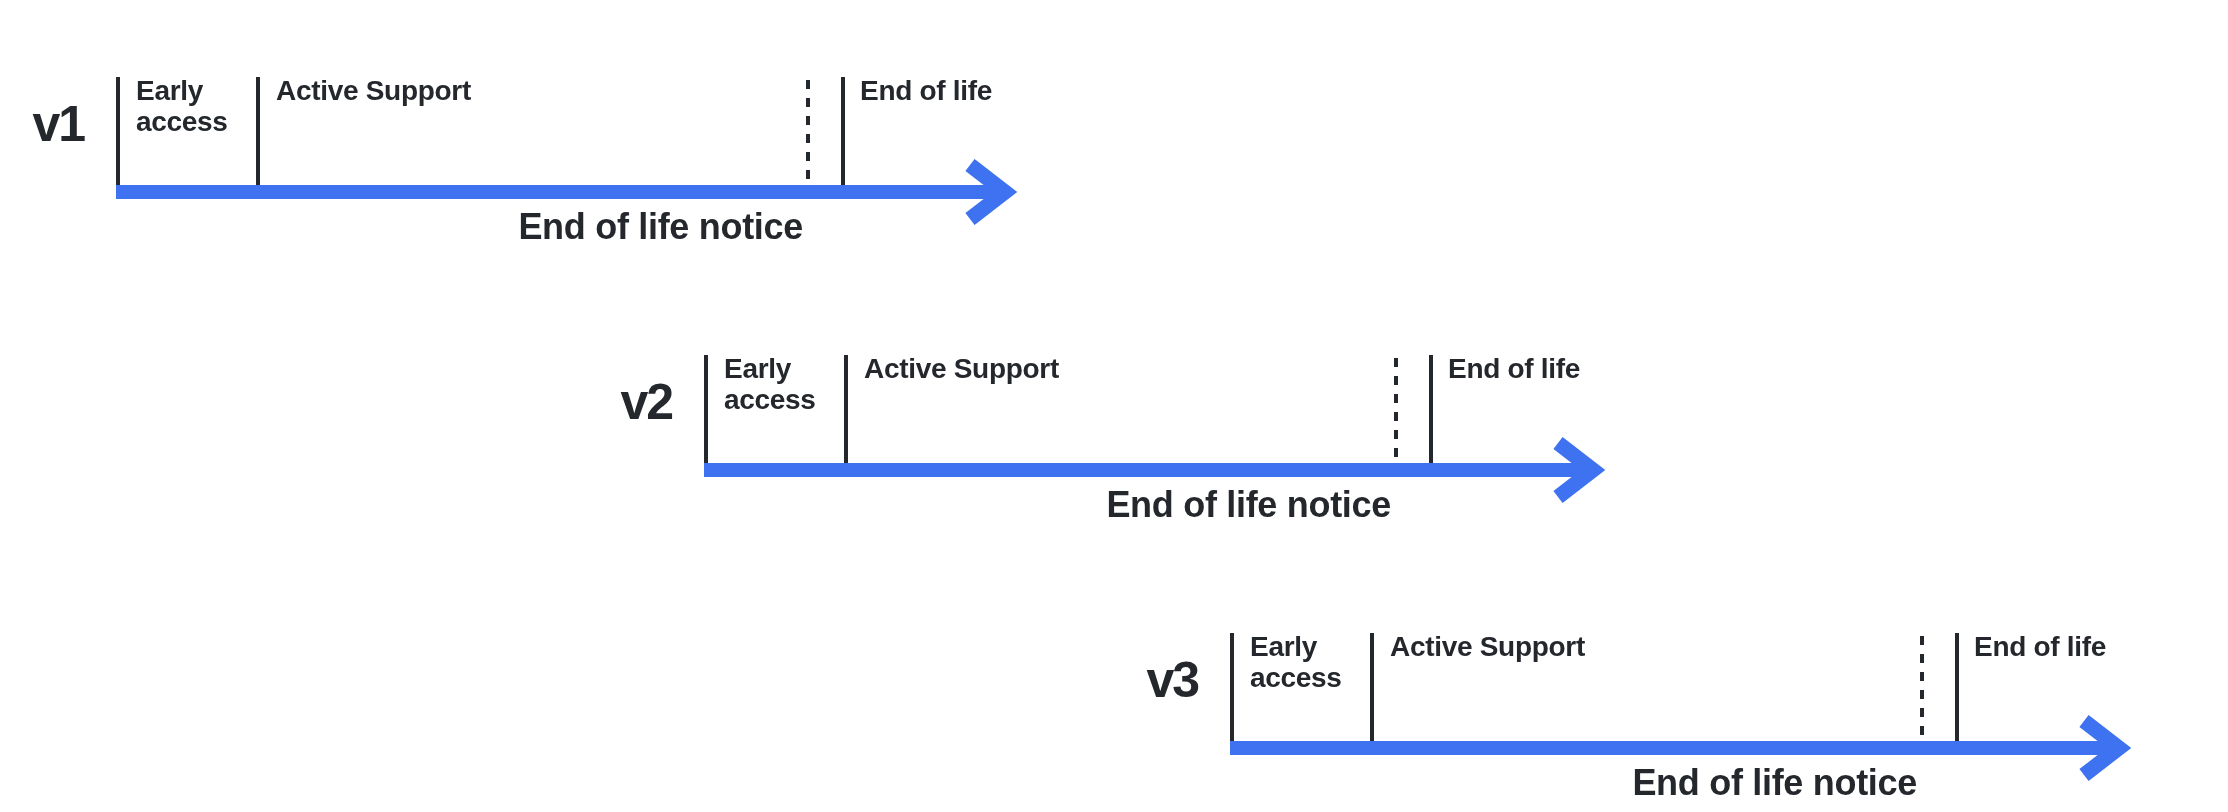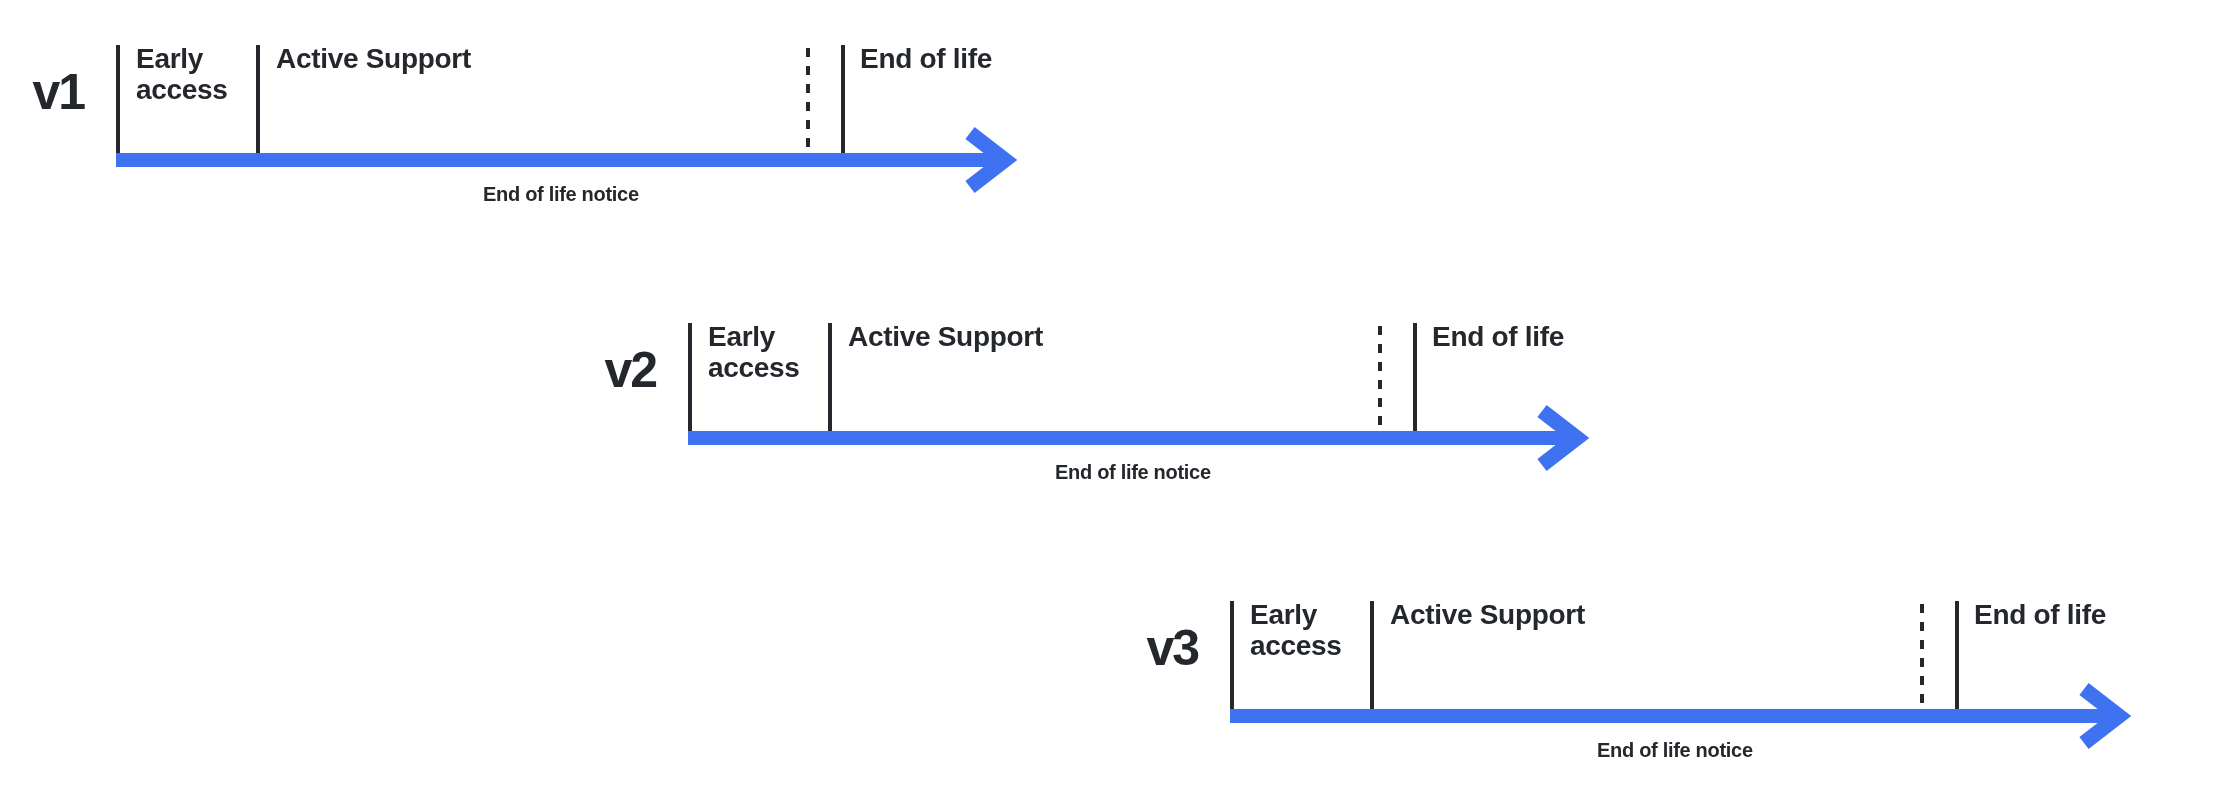--- a/index.html
+++ b/index.html
@@ -16,20 +16,21 @@
     width: 2228px;
     height: 812px;
     position: relative;
     overflow: hidden;
     font-family: "Liberation Sans", sans-serif;
     color: var(--ink);
   }
   .canvas {
     position: absolute;
     inset: 0;
+    margin-top: 32px;
   }
   .timeline-row {
     position: absolute;
     width: 920px;
     height: 170px;
   }
   .version-label {
     position: absolute;
     left: -174px;
     top: 22px;
@@ -77,22 +78,22 @@
     color: var(--ink);
   }
   .phase-early   { left: 18px;  width: 118px; }
   .phase-active  { left: 158px; width: 430px; }
   .phase-eol     { left: 742px; width: 230px; }
   .notice-label {
     position: absolute;
     left: 365px;
     top: 134px;
     width: 320px;
-    text-align: left;
-    font-size: 20px;
+    text-align: right;
+    font-size: 36px;
     font-weight: 700;
     letter-spacing: -0.3px;
     line-height: 31px;
     color: var(--ink);
     white-space: nowrap;
   }
 </style>
 </head>
 <body>
 
@@ -107,21 +108,21 @@
       <line class="tick" x1="727" y1="0" x2="727" y2="108"></line>
       <rect class="bar" x="0" y="108" width="880" height="14"></rect>
       <polyline class="chevron" points="854,88 889,115 854,142"></polyline>
     </svg>
     <div class="phase-label phase-early">Early access</div>
     <div class="phase-label phase-active">Active Support</div>
     <div class="phase-label phase-eol">End of life</div>
     <div class="notice-label">End of life notice</div>
   </div>
 
-  <div class="timeline-row" style="left:690px; top:323px;">
+  <div class="timeline-row" style="left:706px; top:323px;">
     <div class="version-label">v2</div>
     <svg class="row-graphic" width="922" height="170" viewBox="0 0 922 170">
       <line class="tick" x1="2" y1="0" x2="2" y2="108"></line>
       <line class="tick" x1="142" y1="0" x2="142" y2="108"></line>
       <line class="dashed-tick" x1="692" y1="3" x2="692" y2="108"></line>
       <line class="tick" x1="727" y1="0" x2="727" y2="108"></line>
       <rect class="bar" x="0" y="108" width="880" height="14"></rect>
       <polyline class="chevron" points="854,88 889,115 854,142"></polyline>
     </svg>
     <div class="phase-label phase-early">Early access</div>

